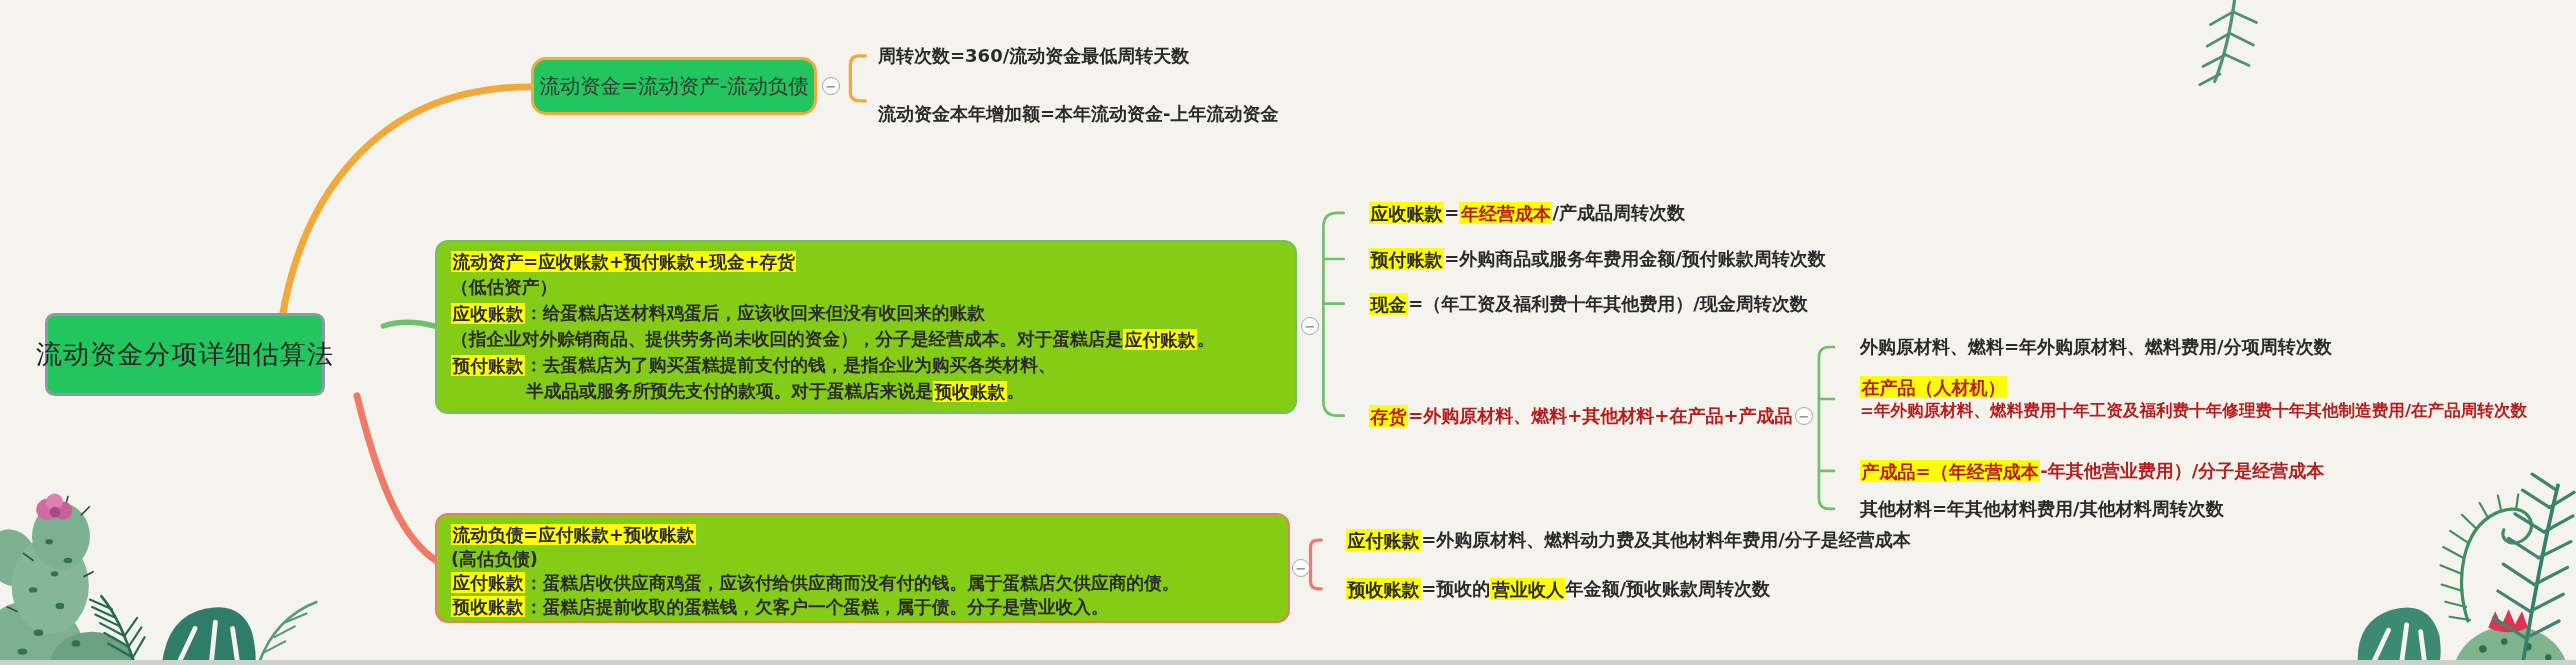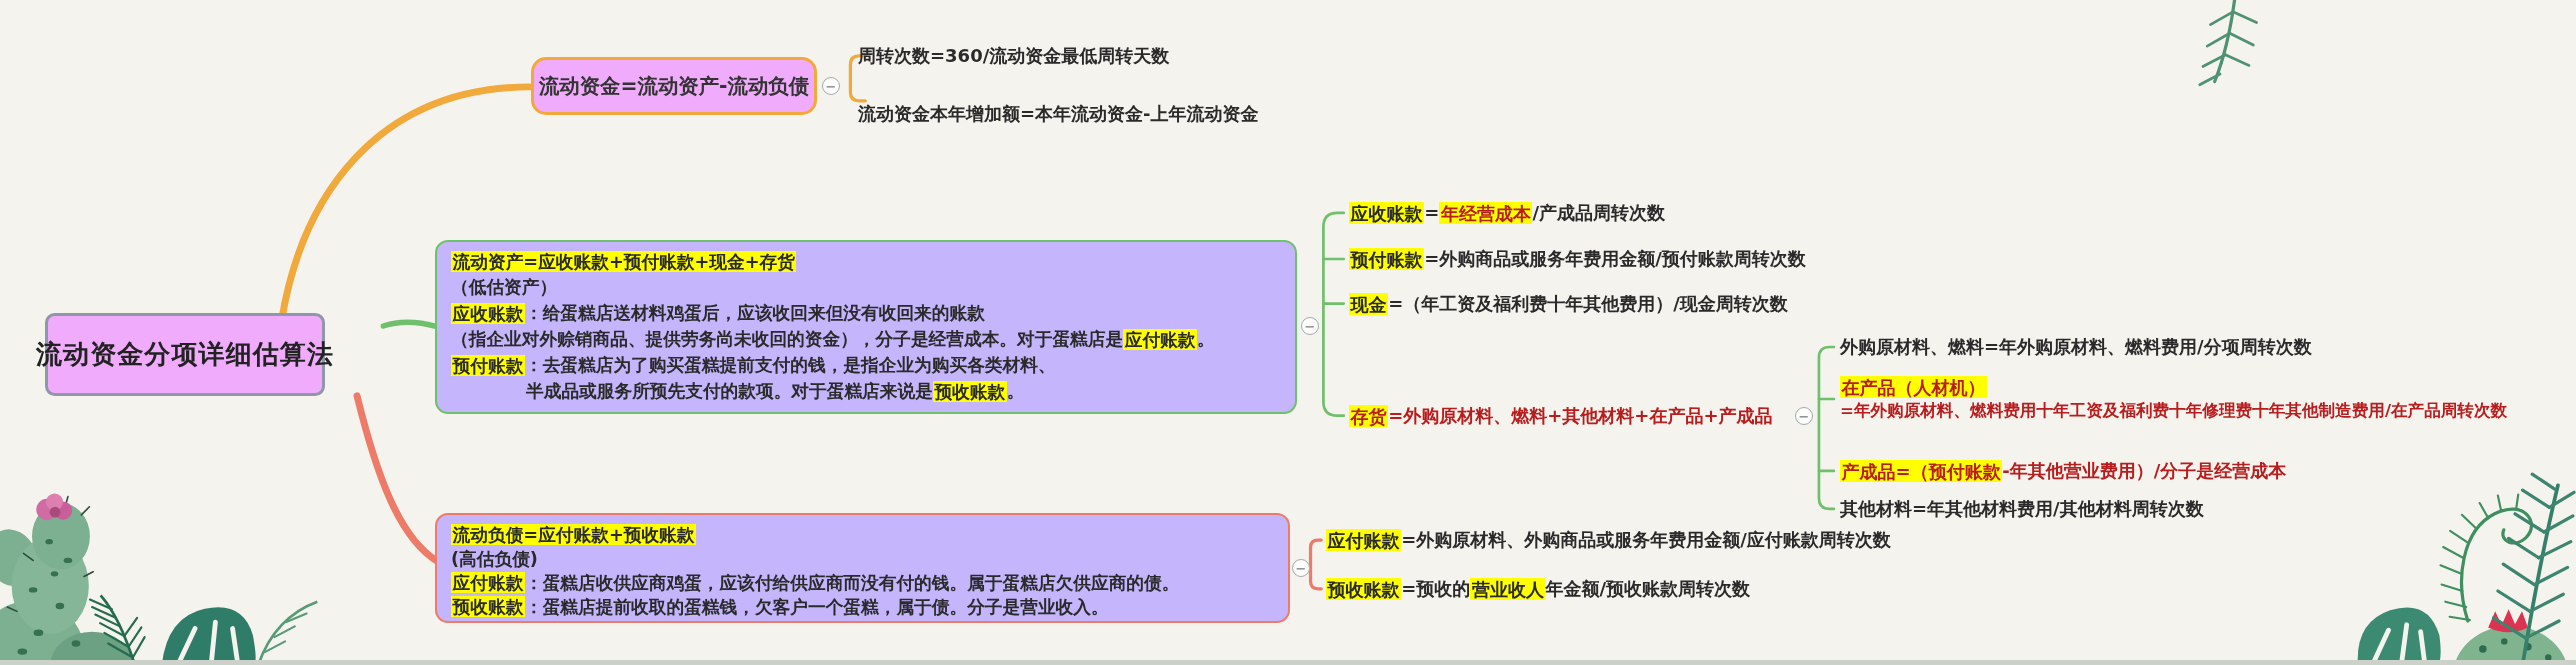--- a/index.html
+++ b/index.html
@@ -5,40 +5,40 @@
   html,body{margin:0;padding:0;}
   body{
     width:2576px;height:665px;position:relative;overflow:hidden;
     background:#f5f3ee;
     font-family:"DejaVu Sans","Liberation Sans",sans-serif;
     color:#2a2a2a;
   }
   #canvas{position:absolute;inset:0;width:2576px;height:665px;}
   svg.layer{position:absolute;left:0;top:0;width:2576px;height:665px;}
   .node{
-    position:absolute;background:#f0abfc;display:flex;align-items:center;justify-content:center;
-    box-sizing:border-box;white-space:nowrap;font-weight:700;
+    position:absolute;background:#22c55e;display:flex;align-items:center;justify-content:center;
+    box-sizing:border-box;white-space:nowrap;font-weight:400;
   }
   .root{
     border:3.2px solid #8f98a8;border-radius:9.7px;font-size:26px;letter-spacing:1.1px;color:#222;
   }
   .topic-yellow{
     border:3.8px solid #f2a93b;border-radius:15px;font-size:20.4px;color:#333;
   }
   .box{
-    position:absolute;background:#c4b5fd;box-sizing:border-box;font-weight:700;
+    position:absolute;background:#84cc16;box-sizing:border-box;font-weight:700;
   }
   .box-assets{border:2.7px solid #6fc06a;border-radius:13px;padding:6.4px 10.7px 0 14px;}
   .box-liab{border:2.7px solid #ee7a68;border-radius:13px;padding:7.5px 10.7px 0 14px;}
   .box-line{white-space:nowrap;font-size:17.7px;line-height:26px;}
   .box-liab .box-line{line-height:24px;}
   .box-line.indent{padding-left:75px;}
   .leaf{
     position:absolute;transform:translateY(-50%);white-space:nowrap;
-    font-size:18px;font-weight:700;color:#2a2a2a;
+    font-size:18px;font-weight:700;color:#2a2a2a;margin-left:20px;
   }
   .leaf.small{font-size:16.6px;}
   .hl{background:#ffff00;padding:0.5px 1.6px;}
   .red{color:#b91c1c;text-align:center;}
   .collapse{
     position:absolute;width:18px;height:18px;border-radius:50%;
     background:#fdfdfb;border:1.6px solid #a3a9b1;box-sizing:border-box;
     display:flex;align-items:center;justify-content:center;
     font-size:13px;font-weight:700;color:#8b919a;line-height:1;
   }
@@ -217,30 +217,30 @@
   <div class="leaf" style="left:1349px;top:259px"><span class="hl">预付账款</span><span>=外购商品或服务年费用金额/预付账款周转次数</span></div>
   <div class="leaf" style="left:1349px;top:304px"><span class="hl">现金</span><span>=（年工资及福利费十年其他费用）/现金周转次数</span></div>
   <div class="leaf" style="left:1349px;top:416px"><span class="hl red">存货</span><span class="red">=外购原材料、燃料+其他材料+在产品+产成品</span></div>
   <div class="collapse" style="left:1795px;top:407px">
     <span>−</span>
   </div>
 
   <div class="leaf" style="left:1840px;top:347px"><span>外购原材料、燃料=年外购原材料、燃料费用/分项周转次数</span></div>
   <div class="leaf" style="left:1840px;top:387px"><span class="hl red">在产品（人材机）</span></div>
   <div class="leaf small" style="left:1840px;top:411px"><span class="red">=年外购原材料、燃料费用十年工资及福利费十年修理费十年其他制造费用/在产品周转次数</span></div>
-  <div class="leaf" style="left:1840px;top:471px"><span class="hl red">产成品=（预付账款</span><span class="red">-年其他营业费用）/分子是经营成本</span></div>
+  <div class="leaf" style="left:1840px;top:471px"><span class="hl red">产成品=（年经营成本</span><span class="red">-年其他营业费用）/分子是经营成本</span></div>
   <div class="leaf" style="left:1840px;top:509px"><span>其他材料=年其他材料费用/其他材料周转次数</span></div>
 
   <div class="box box-liab" style="left:435px;top:513px;width:855px;height:110px">
     <div class="box-line"><span class="hl">流动负债=应付账款+预收账款</span></div>
     <div class="box-line"><span>(高估负债)</span></div>
     <div class="box-line"><span class="hl">应付账款</span><span>：蛋糕店收供应商鸡蛋，应该付给供应商而没有付的钱。属于蛋糕店欠供应商的债。</span></div>
     <div class="box-line"><span class="hl">预收账款</span><span>：蛋糕店提前收取的蛋糕钱，欠客户一个蛋糕，属于债。分子是营业收入。</span></div>
   </div>
   <div class="collapse" style="left:1292px;top:559px">
     <span>−</span>
   </div>
-  <div class="leaf" style="left:1326px;top:540px"><span class="hl">应付账款</span><span>=外购原材料、外购商品或服务年费用金额/应付账款周转次数</span></div>
+  <div class="leaf" style="left:1326px;top:540px"><span class="hl">应付账款</span><span>=外购原材料、燃料动力费及其他材料年费用/分子是经营成本</span></div>
   <div class="leaf" style="left:1326px;top:589px"><span class="hl">预收账款</span><span>=预收的</span><span class="hl">营业收人</span><span>年金额/预收账款周转次数</span></div>
 
   <div class="bottom-strip"></div>
 </div>
 
 
 </body></html>

